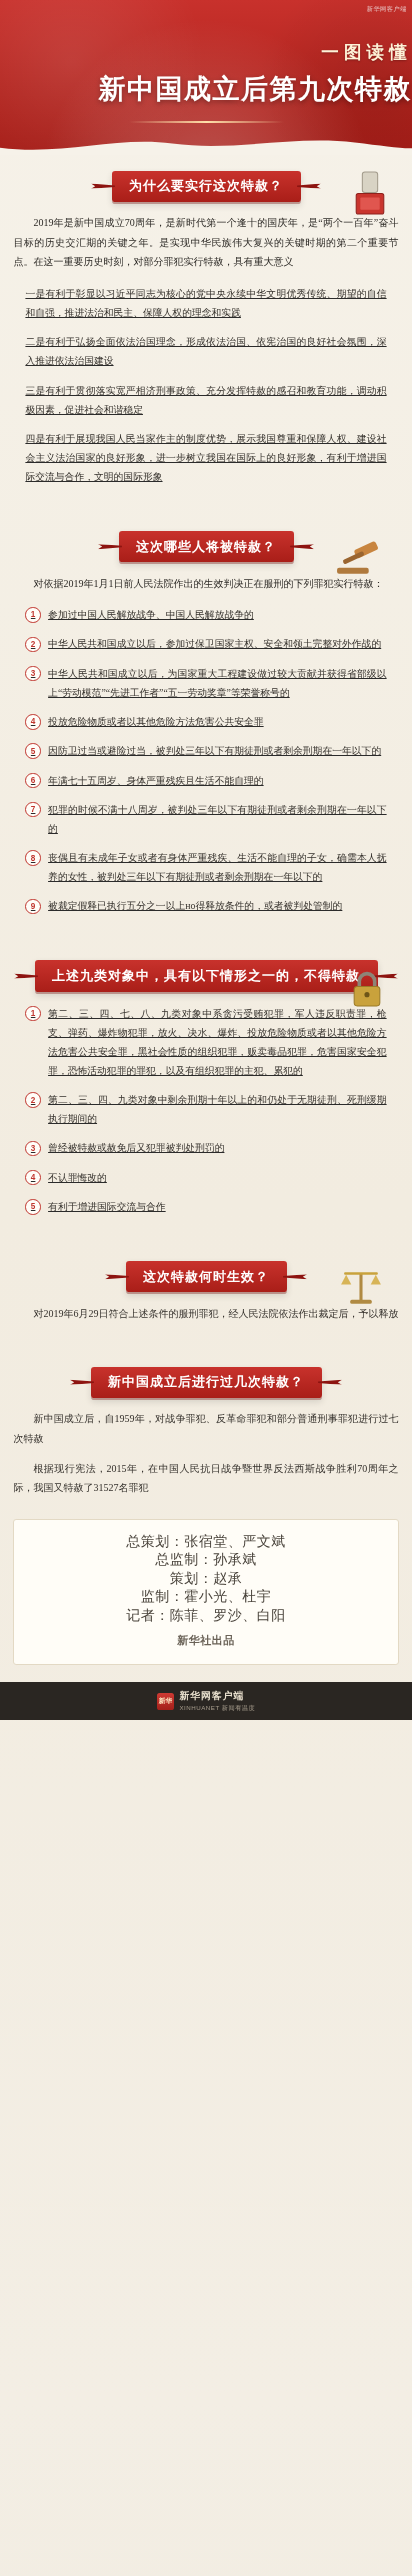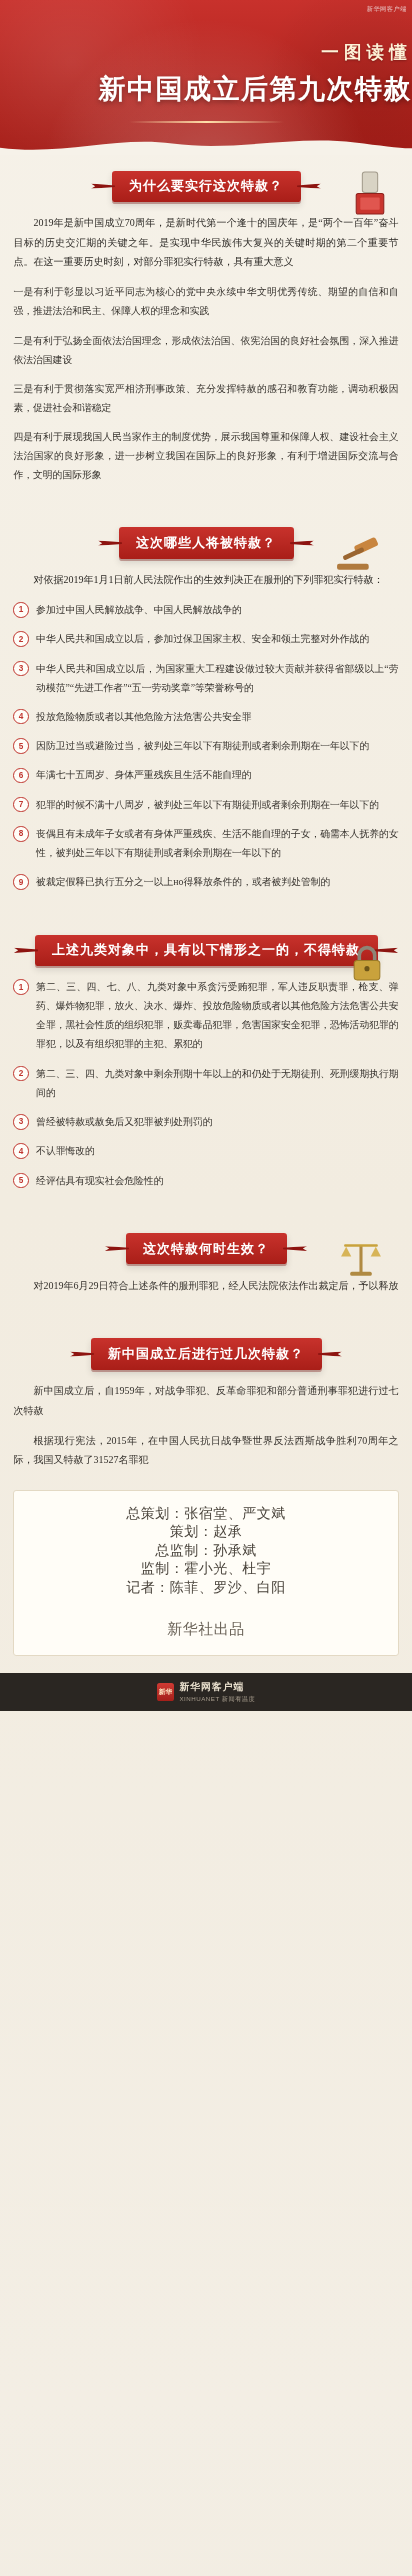--- a/index.html
+++ b/index.html
@@ -104,21 +104,21 @@
   .para {
     font-size: 10px;
     line-height: 19.6px;
     color: #35312c;
     text-align: justify;
     margin: 0 0 10.3px 0;
     text-indent: 2em;
     font-family: "Liberation Serif", "DejaVu Serif", serif;
   }
   .para.lead { color:#2d2a26; }
-  .list { margin: 0; padding: 0; list-style: none; }
+  .list { margin: 12px; padding: 0; list-style: none; text-decoration: underline; }
   .li {
     display: flex;
     gap: 7.2px;
     align-items: flex-start;
     margin-bottom: 10.3px;
   }
   .num {
     flex: 0 0 auto;
     width: 15.5px; height: 15.5px;
     margin-top: 2.1px;
@@ -169,24 +169,25 @@
   }
   .credit-line {
     font-size: 14px;
     line-height: 18.5px;
     color: #4a443c;
     letter-spacing: 0.5px;
     font-family: "Liberation Serif", "DejaVu Serif", serif;
     text-align: center;
   }
   .credit-src {
-    margin-top: 23px;
-    font-size: 15px;
+    margin-top: 8px;
+    font-size: 11px;
     color: #6b6358;
     letter-spacing: 0.5px;
+    font-weight: bold;
   }
   
   .footer {
     margin-top: 17.5px;
     height: 38px;
     background: #2a2622;
     display: flex;
     align-items: center;
     justify-content: center;
     gap: 6.2px;
@@ -341,21 +342,21 @@
       <li class="li">
         <span class="num">3</span>
         <span class="li-text">曾经被特赦或赦免后又犯罪被判处刑罚的</span>
       </li>
       <li class="li">
         <span class="num">4</span>
         <span class="li-text">不认罪悔改的</span>
       </li>
       <li class="li">
         <span class="num">5</span>
-        <span class="li-text">经评估具有现实社会危险性的</span>
+        <span class="li-text">有利于增进国际交流与合作</span>
       </li>
     </ul>
   </div>
 
   <div class="spacer-md"></div>
 
   <div class="band">
     <div class="sec-head">
       <div class="sec-head-box">这次特赦何时生效？</div>
     </div>
@@ -379,22 +380,22 @@
     <div class="sec-head">
       <div class="sec-head-box">新中国成立后进行过几次特赦？</div>
     </div>
 
     <p class="para">新中国成立后，自1959年，对战争罪犯、反革命罪犯和部分普通刑事罪犯进行过七次特赦</p>
     <p class="para">根据现行宪法，2015年，在中国人民抗日战争暨世界反法西斯战争胜利70周年之际，我国又特赦了31527名罪犯</p>
   </div>
 
   <div class="credits">
     <div class="credit-line">总策划：张宿堂、严文斌</div>
+    <div class="credit-line">总监制：孙承斌</div>
     <div class="credit-line">策划：赵承</div>
-    <div class="credit-line">总监制：孙承斌</div>
     <div class="credit-line">监制：霍小光、杜宇</div>
     <div class="credit-line">记者：陈菲、罗沙、白阳</div>
     <div class="credit-src">新华社出品</div>
   </div>
 
   <div class="footer">
     <div class="footer-badge">
       <span class="footer-logo">新华</span>
       <span>
         <span class="footer-title">新华网客户端</span><br>

